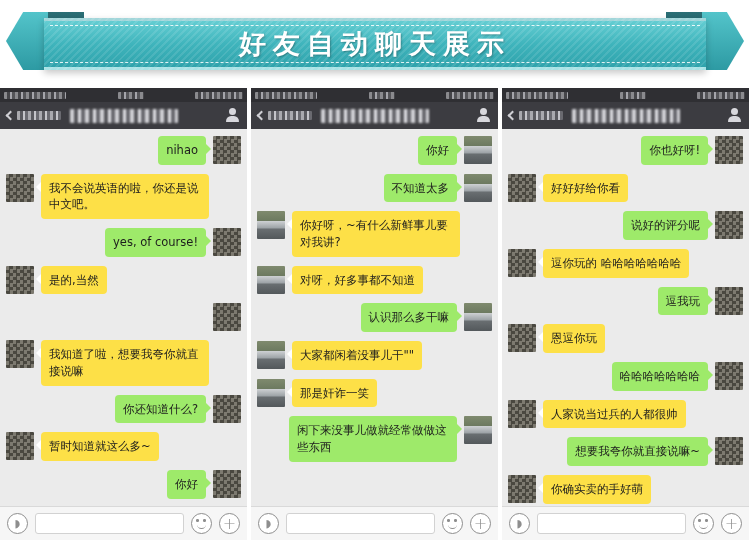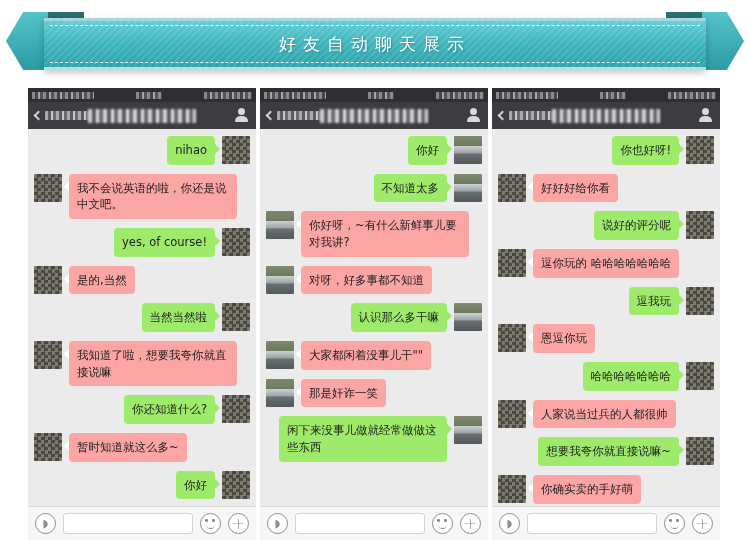--- a/index.html
+++ b/index.html
@@ -69,34 +69,33 @@
     position: absolute;
     left: 6px; right: 6px;
     height: 0;
     border-top: 1px dashed rgba(255,255,255,0.85);
   }
   .ribbon::before { top: 4px; }
   .ribbon::after { bottom: 4px; }
 
   .banner-title {
     color: #ffffff;
-    font-size: 17px;
-    font-weight: normal;
+    font-size: 27px;
+    font-weight: bold;
     letter-spacing: 7px;
     text-shadow: 1px 1px 2px rgba(0,0,0,0.28);
     white-space: nowrap;
   }
 
   
   .panels {
     display: flex;
-    width: 692px;
+    width: 750px;
     height: 452px;
     background: #ffffff;
-    margin-left: 28px;
   }
 
   .panel {
     width: 247px;
     height: 452px;
     display: flex;
     flex-direction: column;
     background: #ebebeb;
     position: relative;
   }
@@ -235,21 +234,21 @@
     max-width: 168px;
     padding: 6px 8px;
     border-radius: 4px;
     font-size: 11.5px;
     line-height: 1.45;
     color: #1d1d1d;
     position: relative;
     word-break: break-word;
   }
   .bubble.left {
-    background: #fca5a5;
+    background: #fde047;
     margin-left: 7px;
   }
   .bubble.left::before {
     content: "";
     position: absolute;
     left: -5px; top: 8px;
     border-top: 5px solid transparent;
     border-bottom: 5px solid transparent;
     border-right: 5px solid #ffffff;
   }
@@ -364,21 +363,20 @@
         </div>
         <div class="msg outgoing">
           <div class="bubble right">yes, of course!</div>
           <div class="avatar face"></div>
         </div>
         <div class="msg incoming">
           <div class="avatar face"></div>
           <div class="bubble left">是的,当然</div>
         </div>
         <div class="msg outgoing">
-          <div class="bubble right">当然当然啦</div>
           <div class="avatar face"></div>
         </div>
         <div class="msg incoming">
           <div class="avatar face"></div>
           <div class="bubble left">我知道了啦，想要我夸你就直接说嘛</div>
         </div>
         <div class="msg outgoing">
           <div class="bubble right">你还知道什么?</div>
           <div class="avatar face"></div>
         </div>

